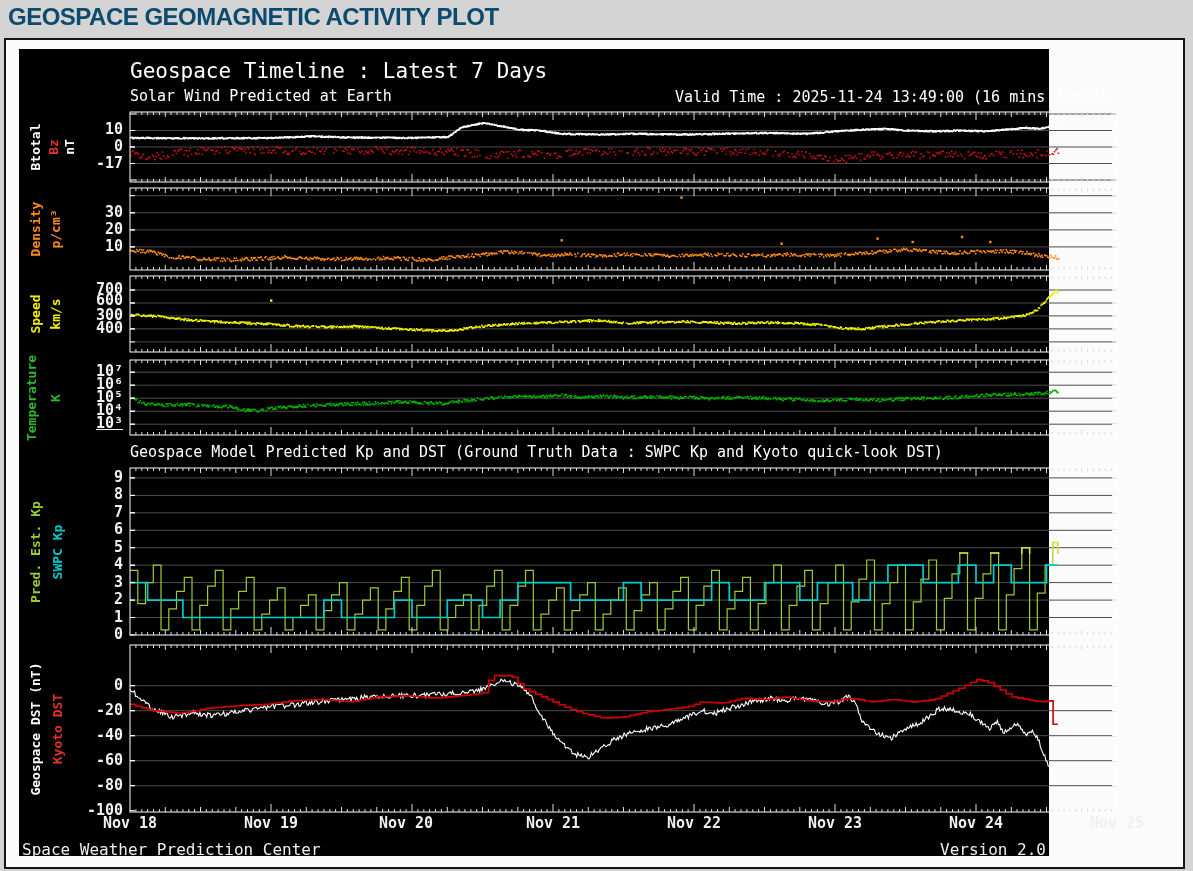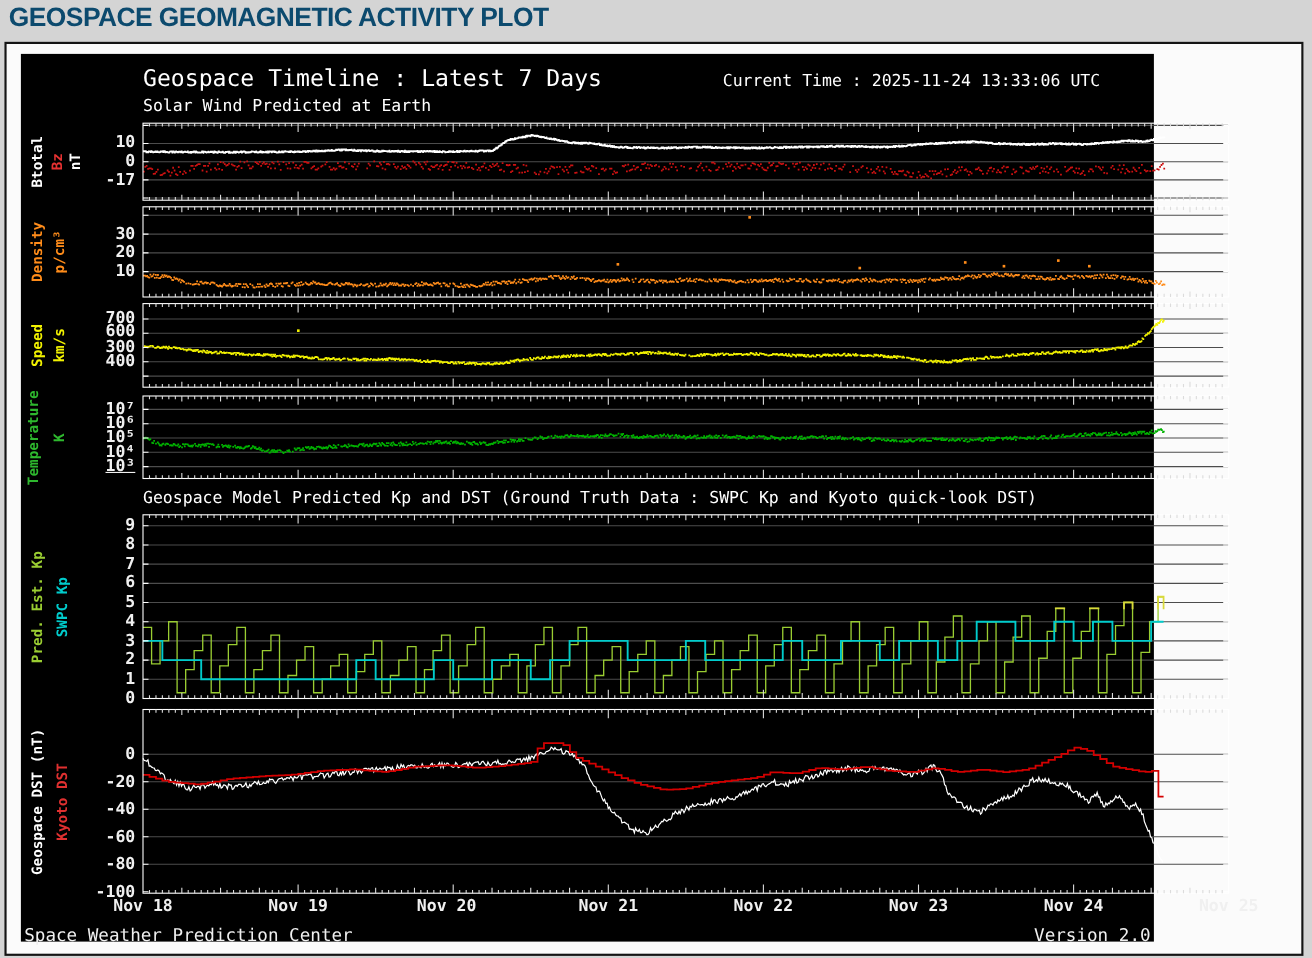--- a/index.html
+++ b/index.html
@@ -108,22 +108,22 @@
           <line x1="111" y1="736.7" x2="1098" y2="736.7" stroke="#4d4d4d" stroke-width="1"></line>
           <path d="M111.0 640.3L112.1 642.3L113.3 642.6L114.4 643.0L115.5 641.8L116.6 647.4L117.8 647.3L118.9 648.4L120.0 649.0L121.2 649.3L122.3 651.4L123.4 651.5L124.5 651.0L125.7 651.9L126.8 654.4L127.9 653.7L129.0 654.3L130.2 655.5L131.3 660.1L132.4 660.7L133.6 660.0L134.7 661.6L135.8 659.7L136.9 661.6L138.1 662.3L139.2 663.4L140.3 660.5L141.5 664.6L142.6 661.5L143.7 665.6L144.8 662.0L146.0 665.7L147.1 663.8L148.2 664.3L149.4 667.8L150.5 668.9L151.6 669.0L152.7 666.3L153.9 670.0L155.0 668.9L156.1 666.4L157.2 664.8L158.4 666.7L159.5 666.9L160.6 665.8L161.8 665.9L162.9 668.5L164.0 664.3L165.1 664.5L166.3 664.6L167.4 667.5L168.5 665.8L169.7 664.7L170.8 665.5L171.9 664.0L173.0 664.4L174.2 661.7L175.3 664.7L176.4 662.8L177.6 665.0L178.7 664.3L179.8 666.9L180.9 663.3L182.1 667.4L183.2 666.8L184.3 664.5L185.4 664.7L186.6 665.6L187.7 668.2L188.8 663.7L190.0 664.7L191.1 664.5L192.2 668.7L193.3 668.1L194.5 665.7L195.6 664.9L196.7 665.8L197.9 664.0L199.0 664.0L200.1 664.3L201.2 666.4L202.4 665.9L203.5 664.7L204.6 662.7L205.8 666.8L206.9 667.2L208.0 664.3L209.1 665.9L210.3 663.6L211.4 663.0L212.5 661.5L213.6 662.3L214.8 664.0L215.9 661.2L217.0 664.2L218.2 664.1L219.3 663.8L220.4 662.2L221.5 663.2L222.7 663.1L223.8 660.9L224.9 662.3L226.1 659.2L227.2 659.9L228.3 659.4L229.4 660.1L230.6 662.3L231.7 663.1L232.8 661.4L234.0 659.4L235.1 658.9L236.2 658.6L237.3 658.1L238.5 660.2L239.6 659.1L240.7 659.2L241.8 658.0L243.0 658.1L244.1 658.9L245.2 656.9L246.4 658.0L247.5 660.5L248.6 657.0L249.7 657.9L250.9 658.3L252.0 657.2L253.1 655.3L254.3 655.3L255.4 659.9L256.5 655.8L257.6 655.7L258.8 655.3L259.9 655.7L261.0 655.4L262.2 654.9L263.3 654.5L264.4 656.3L265.5 659.1L266.7 657.1L267.8 657.1L268.9 656.7L270.0 656.9L271.2 655.5L272.3 653.7L273.4 654.2L274.6 654.3L275.7 658.3L276.8 656.5L277.9 654.6L279.1 653.9L280.2 657.4L281.3 657.2L282.5 654.6L283.6 653.0L284.7 654.2L285.8 652.3L287.0 652.2L288.1 655.8L289.2 656.2L290.4 653.1L291.5 655.3L292.6 651.3L293.7 655.3L294.9 654.0L296.0 651.4L297.1 651.2L298.2 652.6L299.4 655.4L300.5 654.7L301.6 653.0L302.8 653.2L303.9 650.0L305.0 650.9L306.1 654.1L307.3 651.2L308.4 651.9L309.5 653.9L310.7 652.1L311.8 649.6L312.9 649.5L314.0 649.5L315.2 650.6L316.3 649.5L317.4 651.1L318.6 649.2L319.7 648.9L320.8 652.8L321.9 650.7L323.1 648.6L324.2 651.1L325.3 650.3L326.4 649.3L327.6 650.3L328.7 649.9L329.8 649.8L331.0 648.0L332.1 651.8L333.2 648.1L334.3 648.9L335.5 648.7L336.6 651.0L337.7 648.3L338.9 651.4L340.0 651.2L341.1 651.1L342.2 646.4L343.4 648.9L344.5 649.5L345.6 645.9L346.8 648.2L347.9 646.6L349.0 649.9L350.1 649.9L351.3 647.6L352.4 646.8L353.5 647.4L354.6 646.2L355.8 646.4L356.9 647.6L358.0 646.6L359.2 649.0L360.3 649.0L361.4 647.4L362.5 648.3L363.7 649.0L364.8 645.5L365.9 647.8L367.1 648.6L368.2 647.5L369.3 649.1L370.4 649.2L371.6 648.2L372.7 645.9L373.8 644.9L375.0 647.9L376.1 646.3L377.2 647.8L378.3 647.8L379.5 645.9L380.6 644.4L381.7 648.5L382.8 644.6L384.0 648.9L385.1 645.3L386.2 647.0L387.4 644.6L388.5 645.1L389.6 646.8L390.7 646.9L391.9 648.1L393.0 648.6L394.1 648.0L395.3 644.1L396.4 645.3L397.5 648.8L398.6 648.7L399.8 646.9L400.9 646.7L402.0 645.8L403.2 645.2L404.3 645.4L405.4 644.2L406.5 648.3L407.7 644.0L408.8 645.1L409.9 647.4L411.0 645.0L412.2 644.4L413.3 643.9L414.4 643.9L415.6 643.3L416.7 646.0L417.8 645.8L418.9 643.6L420.1 643.0L421.2 644.5L422.3 646.2L423.5 647.1L424.6 643.8L425.7 645.9L426.8 647.3L428.0 646.2L429.1 644.2L430.2 643.8L431.4 643.1L432.5 645.0L433.6 642.2L434.7 645.5L435.9 645.1L437.0 646.3L438.1 645.4L439.2 645.9L440.4 645.2L441.5 646.0L442.6 643.5L443.8 642.1L444.9 643.0L446.0 644.2L447.1 643.4L448.3 644.3L449.4 643.7L450.5 641.5L451.7 640.9L452.8 641.4L453.9 640.7L455.0 644.1L456.2 641.8L457.3 640.2L458.4 642.3L459.6 639.7L460.7 643.2L461.8 638.3L462.9 641.7L464.1 638.4L465.2 638.7L466.3 640.6L467.4 637.8L468.6 636.5L469.7 638.1L470.8 636.8L472.0 635.0L473.1 635.4L474.2 636.1L475.3 636.6L476.5 636.1L477.6 634.2L478.7 634.1L479.9 633.4L481.0 632.7L482.1 630.2L483.2 631.1L484.4 632.5L485.5 630.7L486.6 632.2L487.8 632.7L488.9 632.7L490.0 632.7L491.1 631.6L492.3 635.8L493.4 636.7L494.5 635.8L495.6 633.4L496.8 634.1L497.9 634.6L499.0 637.4L500.2 637.3L501.3 636.0L502.4 638.8L503.5 637.7L504.7 640.7L505.8 641.6L506.9 640.9L508.1 644.9L509.2 643.6L510.3 646.2L511.4 646.0L512.6 646.8L513.7 649.3L514.8 654.1L516.0 655.7L517.1 659.1L518.2 660.9L519.3 662.6L520.5 665.0L521.6 666.0L522.7 666.4L523.8 670.9L525.0 670.2L526.1 670.4L527.2 673.4L528.4 676.8L529.5 679.1L530.6 677.7L531.7 681.3L532.9 681.2L534.0 685.9L535.1 684.7L536.3 688.1L537.4 689.5L538.5 689.9L539.6 689.5L540.8 692.0L541.9 692.7L543.0 692.9L544.2 694.6L545.3 694.5L546.4 699.1L547.5 698.7L548.7 698.5L549.8 699.2L550.9 700.1L552.0 700.4L553.2 704.8L554.3 704.5L555.4 705.1L556.6 704.9L557.7 708.1L558.8 703.7L559.9 706.1L561.1 706.9L562.2 705.0L563.3 708.0L564.5 708.0L565.6 706.1L566.7 707.6L567.8 707.8L569.0 709.7L570.1 709.8L571.2 708.2L572.4 703.6L573.5 706.0L574.6 704.6L575.7 703.5L576.9 701.1L578.0 702.8L579.1 703.2L580.2 700.6L581.4 699.4L582.5 697.8L583.6 698.0L584.8 695.7L585.9 696.6L587.0 697.6L588.1 696.9L589.3 695.7L590.4 696.2L591.5 694.8L592.7 690.2L593.8 690.9L594.9 688.5L596.0 690.1L597.2 691.1L598.3 688.5L599.4 690.6L600.6 686.8L601.7 687.4L602.8 689.7L603.9 687.6L605.1 684.0L606.2 685.7L607.3 687.5L608.4 684.1L609.6 684.6L610.7 682.2L611.8 684.2L613.0 683.9L614.1 683.3L615.2 681.5L616.3 682.4L617.5 682.7L618.6 682.5L619.7 682.4L620.9 683.3L622.0 681.0L623.1 683.0L624.2 682.3L625.4 681.2L626.5 682.7L627.6 677.6L628.8 681.1L629.9 678.2L631.0 678.1L632.1 680.5L633.3 681.3L634.4 677.9L635.5 676.9L636.6 677.5L637.8 680.1L638.9 677.1L640.0 678.7L641.2 677.3L642.3 675.2L643.4 676.5L644.5 677.3L645.7 677.7L646.8 677.0L647.9 678.2L649.1 677.9L650.2 675.4L651.3 675.7L652.4 674.2L653.6 672.5L654.7 674.6L655.8 672.1L657.0 670.7L658.1 672.9L659.2 670.2L660.3 672.6L661.5 670.2L662.6 671.2L663.7 669.6L664.8 668.3L666.0 669.3L667.1 666.8L668.2 666.2L669.4 669.8L670.5 664.9L671.6 665.2L672.7 666.4L673.9 663.8L675.0 663.4L676.1 665.3L677.3 666.2L678.4 664.7L679.5 663.9L680.6 663.4L681.8 662.6L682.9 661.7L684.0 662.1L685.2 659.9L686.3 664.8L687.4 664.5L688.5 664.8L689.7 664.3L690.8 663.5L691.9 663.8L693.0 663.9L694.2 665.5L695.3 662.7L696.4 665.3L697.6 666.1L698.7 660.8L699.8 662.9L700.9 662.3L702.1 660.9L703.2 662.8L704.3 658.9L705.5 662.9L706.6 662.1L707.7 658.8L708.8 659.8L710.0 660.1L711.1 661.4L712.2 658.2L713.4 656.0L714.5 656.3L715.6 656.7L716.7 659.5L717.9 657.9L719.0 656.0L720.1 659.0L721.2 658.0L722.4 655.1L723.5 655.0L724.6 657.3L725.8 656.2L726.9 652.6L728.0 654.7L729.1 655.7L730.3 651.6L731.4 651.1L732.5 654.2L733.7 651.0L734.8 652.4L735.9 650.9L737.0 650.9L738.2 653.0L739.3 651.7L740.4 649.7L741.6 653.2L742.7 650.5L743.8 653.2L744.9 650.6L746.1 648.7L747.2 652.4L748.3 651.1L749.4 648.7L750.6 651.2L751.7 647.2L752.8 648.0L754.0 649.0L755.1 651.6L756.2 650.1L757.3 648.4L758.5 652.6L759.6 649.1L760.7 652.2L761.9 652.5L763.0 650.5L764.1 651.4L765.2 651.0L766.4 652.4L767.5 651.9L768.6 653.4L769.8 652.4L770.9 652.2L772.0 648.7L773.1 648.5L774.3 647.8L775.4 650.5L776.5 647.9L777.6 649.8L778.8 650.2L779.9 649.7L781.0 649.2L782.2 650.1L783.3 648.6L784.4 648.2L785.5 651.8L786.7 649.1L787.8 649.3L788.9 650.4L790.1 649.5L791.2 649.2L792.3 651.3L793.4 649.8L794.6 651.9L795.7 650.3L796.8 650.8L798.0 652.8L799.1 651.0L800.2 653.1L801.3 654.2L802.5 655.5L803.6 655.1L804.7 655.7L805.8 655.0L807.0 653.8L808.1 653.3L809.2 657.2L810.4 656.9L811.5 653.6L812.6 653.3L813.7 653.4L814.9 654.7L816.0 651.2L817.1 652.3L818.3 651.4L819.4 655.0L820.5 654.1L821.6 652.4L822.8 649.6L823.9 652.4L825.0 648.6L826.2 647.3L827.3 646.4L828.4 650.4L829.5 646.1L830.7 646.9L831.8 650.6L832.9 652.6L834.0 652.3L835.2 651.4L836.3 653.9L837.4 655.9L838.6 658.3L839.7 664.4L840.8 665.3L841.9 670.3L843.1 673.2L844.2 672.2L845.3 673.9L846.5 676.1L847.6 675.4L848.7 675.7L849.8 676.7L851.0 680.5L852.1 680.2L853.2 680.5L854.4 680.2L855.5 680.9L856.6 684.3L857.7 685.8L858.9 684.9L860.0 683.6L861.1 687.5L862.2 686.9L863.4 684.1L864.5 687.9L865.6 688.9L866.8 686.7L867.9 687.0L869.0 687.9L870.1 688.2L871.3 687.7L872.4 691.1L873.5 690.0L874.7 685.4L875.8 686.2L876.9 687.8L878.0 685.9L879.2 682.9L880.3 683.5L881.4 681.8L882.6 681.9L883.7 682.8L884.8 680.8L885.9 680.0L887.1 681.2L888.2 678.2L889.3 679.3L890.4 678.6L891.6 676.1L892.7 678.6L893.8 675.0L895.0 677.1L896.1 676.8L897.2 673.9L898.3 677.2L899.5 675.1L900.6 675.6L901.7 673.8L902.9 674.8L904.0 670.0L905.1 672.4L906.2 670.3L907.4 667.3L908.5 668.2L909.6 670.2L910.8 666.5L911.9 664.8L913.0 666.1L914.1 665.6L915.3 665.6L916.4 665.1L917.5 659.7L918.6 660.3L919.8 658.1L920.9 662.1L922.0 661.2L923.2 659.8L924.3 661.4L925.4 657.6L926.5 660.4L927.7 661.9L928.8 659.6L929.9 661.4L931.1 658.7L932.2 661.2L933.3 661.9L934.4 659.2L935.6 663.2L936.7 662.9L937.8 662.6L939.0 663.3L940.1 662.3L941.2 664.6L942.3 665.0L943.5 665.4L944.6 662.6L945.7 664.0L946.8 663.0L948.0 664.7L949.1 665.6L950.2 666.4L951.4 663.3L952.5 667.7L953.6 665.7L954.7 669.6L955.9 670.6L957.0 671.6L958.1 670.9L959.3 670.3L960.4 670.8L961.5 674.6L962.6 672.0L963.8 675.9L964.9 675.3L966.0 674.9L967.2 678.1L968.3 677.6L969.4 678.0L970.5 681.3L971.7 680.3L972.8 676.0L973.9 674.9L975.0 675.5L976.2 673.2L977.3 674.8L978.4 671.4L979.6 675.6L980.7 675.5L981.8 680.6L982.9 679.9L984.1 684.2L985.2 684.6L986.3 680.9L987.5 682.9L988.6 681.1L989.7 681.6L990.8 678.9L992.0 680.0L993.1 678.5L994.2 677.3L995.4 674.6L996.5 676.4L997.6 676.4L998.7 674.5L999.9 677.0L1001.0 677.1L1002.1 680.4L1003.2 680.3L1004.4 683.9L1005.5 683.3L1006.6 685.1L1007.8 686.7L1008.9 683.6L1010.0 684.0L1011.1 682.7L1012.3 683.4L1013.4 681.1L1014.5 684.3L1015.7 685.9L1016.8 688.4L1017.9 686.6L1019.0 691.4L1020.2 691.1L1021.3 697.7L1022.4 700.6L1023.6 703.4L1024.7 706.4L1025.8 706.0L1026.9 711.8L1028.1 712.4L1029.2 717.1L1030.3 717.5L1031.4 720.2L1032.6 721.2L1033.7 727.4L1034.8 729.7L1036.0 731.8L1037.1 732.8L1038.2 735.0" stroke="#ffffff" stroke-width="1.1" fill="none"></path>
           <path d="M111.0 655.4H116.9V657.2H122.8V658.9H128.6V660.6H134.5V661.9H140.4V662.4H146.3V662.9H152.2V663.4H158.0V664.0H163.9V663.5H169.8V662.5H175.7V661.5H181.6V660.4H187.4V659.4H193.3V658.7H199.2V658.2H205.1V657.7H211.0V657.2H216.8V656.7H222.7V656.4H228.6V656.1H234.5V655.9H240.4V655.6H246.2V655.2H252.1V654.5H258.0V653.7H263.9V652.9H269.8V652.1H275.6V651.6H281.5V651.3H287.4V651.0H293.3V650.8H299.2V650.5H305.0V650.7H310.9V651.3H316.8V651.8H322.7V652.3H328.5V652.8H334.4V652.1H340.3V651.0H346.2V650.0H352.1V648.9H357.9V647.9H363.8V647.6H369.7V647.4H375.6V647.1H381.5V646.9H387.3V646.8H393.2V647.3H399.1V647.8H405.0V648.4H410.9V648.9H416.7V648.9H422.6V648.4H428.5V647.9H434.4V647.4H440.3V646.8H446.1V646.2H452.0V645.5H457.9V644.8H463.8V643.6H469.7V631.4H475.5V626.6H481.4V626.6H487.3V626.6H493.2V628.3H499.1V634.8H504.9V640.0H510.8V642.6H516.7V645.2H522.6V647.9H528.5V650.5H534.3V653.1H540.2V655.7H546.1V658.3H552.0V660.5H557.9V662.6H563.7V664.5H569.6V665.9H575.5V667.3H581.4V668.7H587.3V668.9H593.1V668.6H599.0V668.3H604.9V667.8H610.8V666.4H616.7V665.1H622.5V663.7H628.4V662.6H634.3V661.9H640.2V661.2H646.1V660.5H651.9V659.8H657.8V659.1H663.7V658.4H669.6V657.3H675.5V655.3H681.3V653.2H687.2V653.2H693.1V653.6H699.0V653.9H704.8V653.8H710.7V652.4H716.6V651.0H722.5V649.6H728.4V649.4H734.2V649.8H740.1V650.1H746.0V650.4H751.9V649.7H757.8V649.0H763.6V648.3H769.5V648.4H775.4V649.5H781.3V650.5H787.2V651.6H793.0V652.0H798.9V652.3H804.8V652.7H810.7V652.6H816.6V651.6H822.4V650.5H828.3V649.5H834.2V649.9H840.1V650.9H846.0V652.0H851.8V652.8H857.7V652.2H863.6V651.5H869.5V650.8H875.4V650.8H881.2V651.5H887.1V652.2H893.0V652.9H898.9V652.3H904.8V651.6H910.6V650.9H916.5V649.6H922.4V647.0H928.3V644.4H934.2V641.8H940.0V639.2H945.9V636.3H951.8V633.2H957.7V630.6H963.6V631.9H969.4V633.6H975.3V637.4H981.2V641.0H987.1V644.7H993.0V648.0H998.8V649.1H1004.7V650.1H1010.6V651.2H1016.5V652.2H1022.4V652.7H1028.2V651.9H1034.1V675.2H1038.8" stroke="#d40000" stroke-width="1.6" fill="none"></path>
           <rect x="111" y="596" width="987" height="167" stroke="#ffffff" fill="none" stroke-width="1"></rect>
           <path d="M116.9 596v3M122.8 596v3M128.6 596v3M134.5 596v3M140.4 596v3M146.3 596v5M152.1 596v3M158.0 596v3M163.9 596v3M169.8 596v3M175.6 596v3M181.5 596v5M187.4 596v3M193.3 596v3M199.1 596v3M205.0 596v3M210.9 596v3M216.8 596v5M222.6 596v3M228.5 596v3M234.4 596v3M240.3 596v3M246.1 596v3M252.0 596v8M257.9 596v3M263.8 596v3M269.6 596v3M275.5 596v3M281.4 596v3M287.3 596v5M293.1 596v3M299.0 596v3M304.9 596v3M310.8 596v3M316.6 596v3M322.5 596v5M328.4 596v3M334.3 596v3M340.1 596v3M346.0 596v3M351.9 596v3M357.8 596v5M363.6 596v3M369.5 596v3M375.4 596v3M381.3 596v3M387.1 596v3M393.0 596v8M398.9 596v3M404.8 596v3M410.6 596v3M416.5 596v3M422.4 596v3M428.3 596v5M434.1 596v3M440.0 596v3M445.9 596v3M451.8 596v3M457.6 596v3M463.5 596v5M469.4 596v3M475.3 596v3M481.1 596v3M487.0 596v3M492.9 596v3M498.8 596v5M504.6 596v3M510.5 596v3M516.4 596v3M522.3 596v3M528.1 596v3M534.0 596v8M539.9 596v3M545.8 596v3M551.6 596v3M557.5 596v3M563.4 596v3M569.3 596v5M575.1 596v3M581.0 596v3M586.9 596v3M592.8 596v3M598.6 596v3M604.5 596v5M610.4 596v3M616.3 596v3M622.1 596v3M628.0 596v3M633.9 596v3M639.8 596v5M645.6 596v3M651.5 596v3M657.4 596v3M663.3 596v3M669.1 596v3M675.0 596v8M680.9 596v3M686.8 596v3M692.6 596v3M698.5 596v3M704.4 596v3M710.3 596v5M716.1 596v3M722.0 596v3M727.9 596v3M733.8 596v3M739.6 596v3M745.5 596v5M751.4 596v3M757.3 596v3M763.1 596v3M769.0 596v3M774.9 596v3M780.8 596v5M786.6 596v3M792.5 596v3M798.4 596v3M804.3 596v3M810.1 596v3M816.0 596v8M821.9 596v3M827.8 596v3M833.6 596v3M839.5 596v3M845.4 596v3M851.3 596v5M857.1 596v3M863.0 596v3M868.9 596v3M874.8 596v3M880.6 596v3M886.5 596v5M892.4 596v3M898.3 596v3M904.1 596v3M910.0 596v3M915.9 596v3M921.8 596v5M927.6 596v3M933.5 596v3M939.4 596v3M945.3 596v3M951.1 596v3M957.0 596v8M962.9 596v3M968.8 596v3M974.6 596v3M980.5 596v3M986.4 596v3M992.3 596v5M998.1 596v3M1004.0 596v3M1009.9 596v3M1015.8 596v3M1021.6 596v3M1027.5 596v5M1033.4 596v3M1039.3 596v3M1045.1 596v3M1051.0 596v3M1056.9 596v3M1062.8 596v5M1068.6 596v3M1074.5 596v3M1080.4 596v3M1086.3 596v3M1092.1 596v3" stroke="#dcdcdc" stroke-width="1" fill="none"></path>
           <path d="M116.9 763v-3M122.8 763v-3M128.6 763v-3M134.5 763v-3M140.4 763v-3M146.3 763v-5M152.1 763v-3M158.0 763v-3M163.9 763v-3M169.8 763v-3M175.6 763v-3M181.5 763v-5M187.4 763v-3M193.3 763v-3M199.1 763v-3M205.0 763v-3M210.9 763v-3M216.8 763v-5M222.6 763v-3M228.5 763v-3M234.4 763v-3M240.3 763v-3M246.1 763v-3M252.0 763v-8M257.9 763v-3M263.8 763v-3M269.6 763v-3M275.5 763v-3M281.4 763v-3M287.3 763v-5M293.1 763v-3M299.0 763v-3M304.9 763v-3M310.8 763v-3M316.6 763v-3M322.5 763v-5M328.4 763v-3M334.3 763v-3M340.1 763v-3M346.0 763v-3M351.9 763v-3M357.8 763v-5M363.6 763v-3M369.5 763v-3M375.4 763v-3M381.3 763v-3M387.1 763v-3M393.0 763v-8M398.9 763v-3M404.8 763v-3M410.6 763v-3M416.5 763v-3M422.4 763v-3M428.3 763v-5M434.1 763v-3M440.0 763v-3M445.9 763v-3M451.8 763v-3M457.6 763v-3M463.5 763v-5M469.4 763v-3M475.3 763v-3M481.1 763v-3M487.0 763v-3M492.9 763v-3M498.8 763v-5M504.6 763v-3M510.5 763v-3M516.4 763v-3M522.3 763v-3M528.1 763v-3M534.0 763v-8M539.9 763v-3M545.8 763v-3M551.6 763v-3M557.5 763v-3M563.4 763v-3M569.3 763v-5M575.1 763v-3M581.0 763v-3M586.9 763v-3M592.8 763v-3M598.6 763v-3M604.5 763v-5M610.4 763v-3M616.3 763v-3M622.1 763v-3M628.0 763v-3M633.9 763v-3M639.8 763v-5M645.6 763v-3M651.5 763v-3M657.4 763v-3M663.3 763v-3M669.1 763v-3M675.0 763v-8M680.9 763v-3M686.8 763v-3M692.6 763v-3M698.5 763v-3M704.4 763v-3M710.3 763v-5M716.1 763v-3M722.0 763v-3M727.9 763v-3M733.8 763v-3M739.6 763v-3M745.5 763v-5M751.4 763v-3M757.3 763v-3M763.1 763v-3M769.0 763v-3M774.9 763v-3M780.8 763v-5M786.6 763v-3M792.5 763v-3M798.4 763v-3M804.3 763v-3M810.1 763v-3M816.0 763v-8M821.9 763v-3M827.8 763v-3M833.6 763v-3M839.5 763v-3M845.4 763v-3M851.3 763v-5M857.1 763v-3M863.0 763v-3M868.9 763v-3M874.8 763v-3M880.6 763v-3M886.5 763v-5M892.4 763v-3M898.3 763v-3M904.1 763v-3M910.0 763v-3M915.9 763v-3M921.8 763v-5M927.6 763v-3M933.5 763v-3M939.4 763v-3M945.3 763v-3M951.1 763v-3M957.0 763v-8M962.9 763v-3M968.8 763v-3M974.6 763v-3M980.5 763v-3M986.4 763v-3M992.3 763v-5M998.1 763v-3M1004.0 763v-3M1009.9 763v-3M1015.8 763v-3M1021.6 763v-3M1027.5 763v-5M1033.4 763v-3M1039.3 763v-3M1045.1 763v-3M1051.0 763v-3M1056.9 763v-3M1062.8 763v-5M1068.6 763v-3M1074.5 763v-3M1080.4 763v-3M1086.3 763v-3M1092.1 763v-3" stroke="#dcdcdc" stroke-width="1" fill="none"></path>
           <path d="M111 636.7h5M1098 636.7h-5M111 661.7h5M1098 661.7h-5M111 686.7h5M1098 686.7h-5M111 711.7h5M1098 711.7h-5M111 736.7h5M1098 736.7h-5M111 636.7h5M1098 636.7h-5M111 661.7h5M1098 661.7h-5M111 686.7h5M1098 686.7h-5M111 711.7h5M1098 711.7h-5M111 736.7h5M1098 736.7h-5M111 761.7h5M1098 761.7h-5" stroke="#ffffff" stroke-width="1" fill="none"></path>
         </svg>
 
       <div class="t-main">Geospace Timeline : Latest 7 Days</div>
-      <div class="t-cur">Current Time : 2025-11-24 13:33:06 UTC</div>
       <div class="t-sub">Solar Wind Predicted at Earth</div>
+      <div class="t-valid">Valid Time : 2025-11-24 13:49:00 (16 mins ahead)</div>
       <div class="t-kp">Geospace Model Predicted Kp and DST (Ground Truth Data : SWPC Kp and Kyoto quick-look DST)</div>
 
       <div id="labels-layer">
           <div class="ytick" style="top: 73.4906px;">10</div>
           <div class="ytick" style="top: 90px;">0</div>
           <div class="ytick" style="top: 106.509px;">-17</div>
           <div class="axlab" style="left: 16px; top: 98px; color: rgb(255, 255, 255);">Btotal</div>
           <div class="axlab" style="left: 34px; top: 98px; color: rgb(230, 50, 50);">Bz</div>
           <div class="axlab" style="left: 50px; top: 98px; color: rgb(255, 255, 255);">nT</div>
           <div class="ytick" style="top: 155.771px;">30</div>

